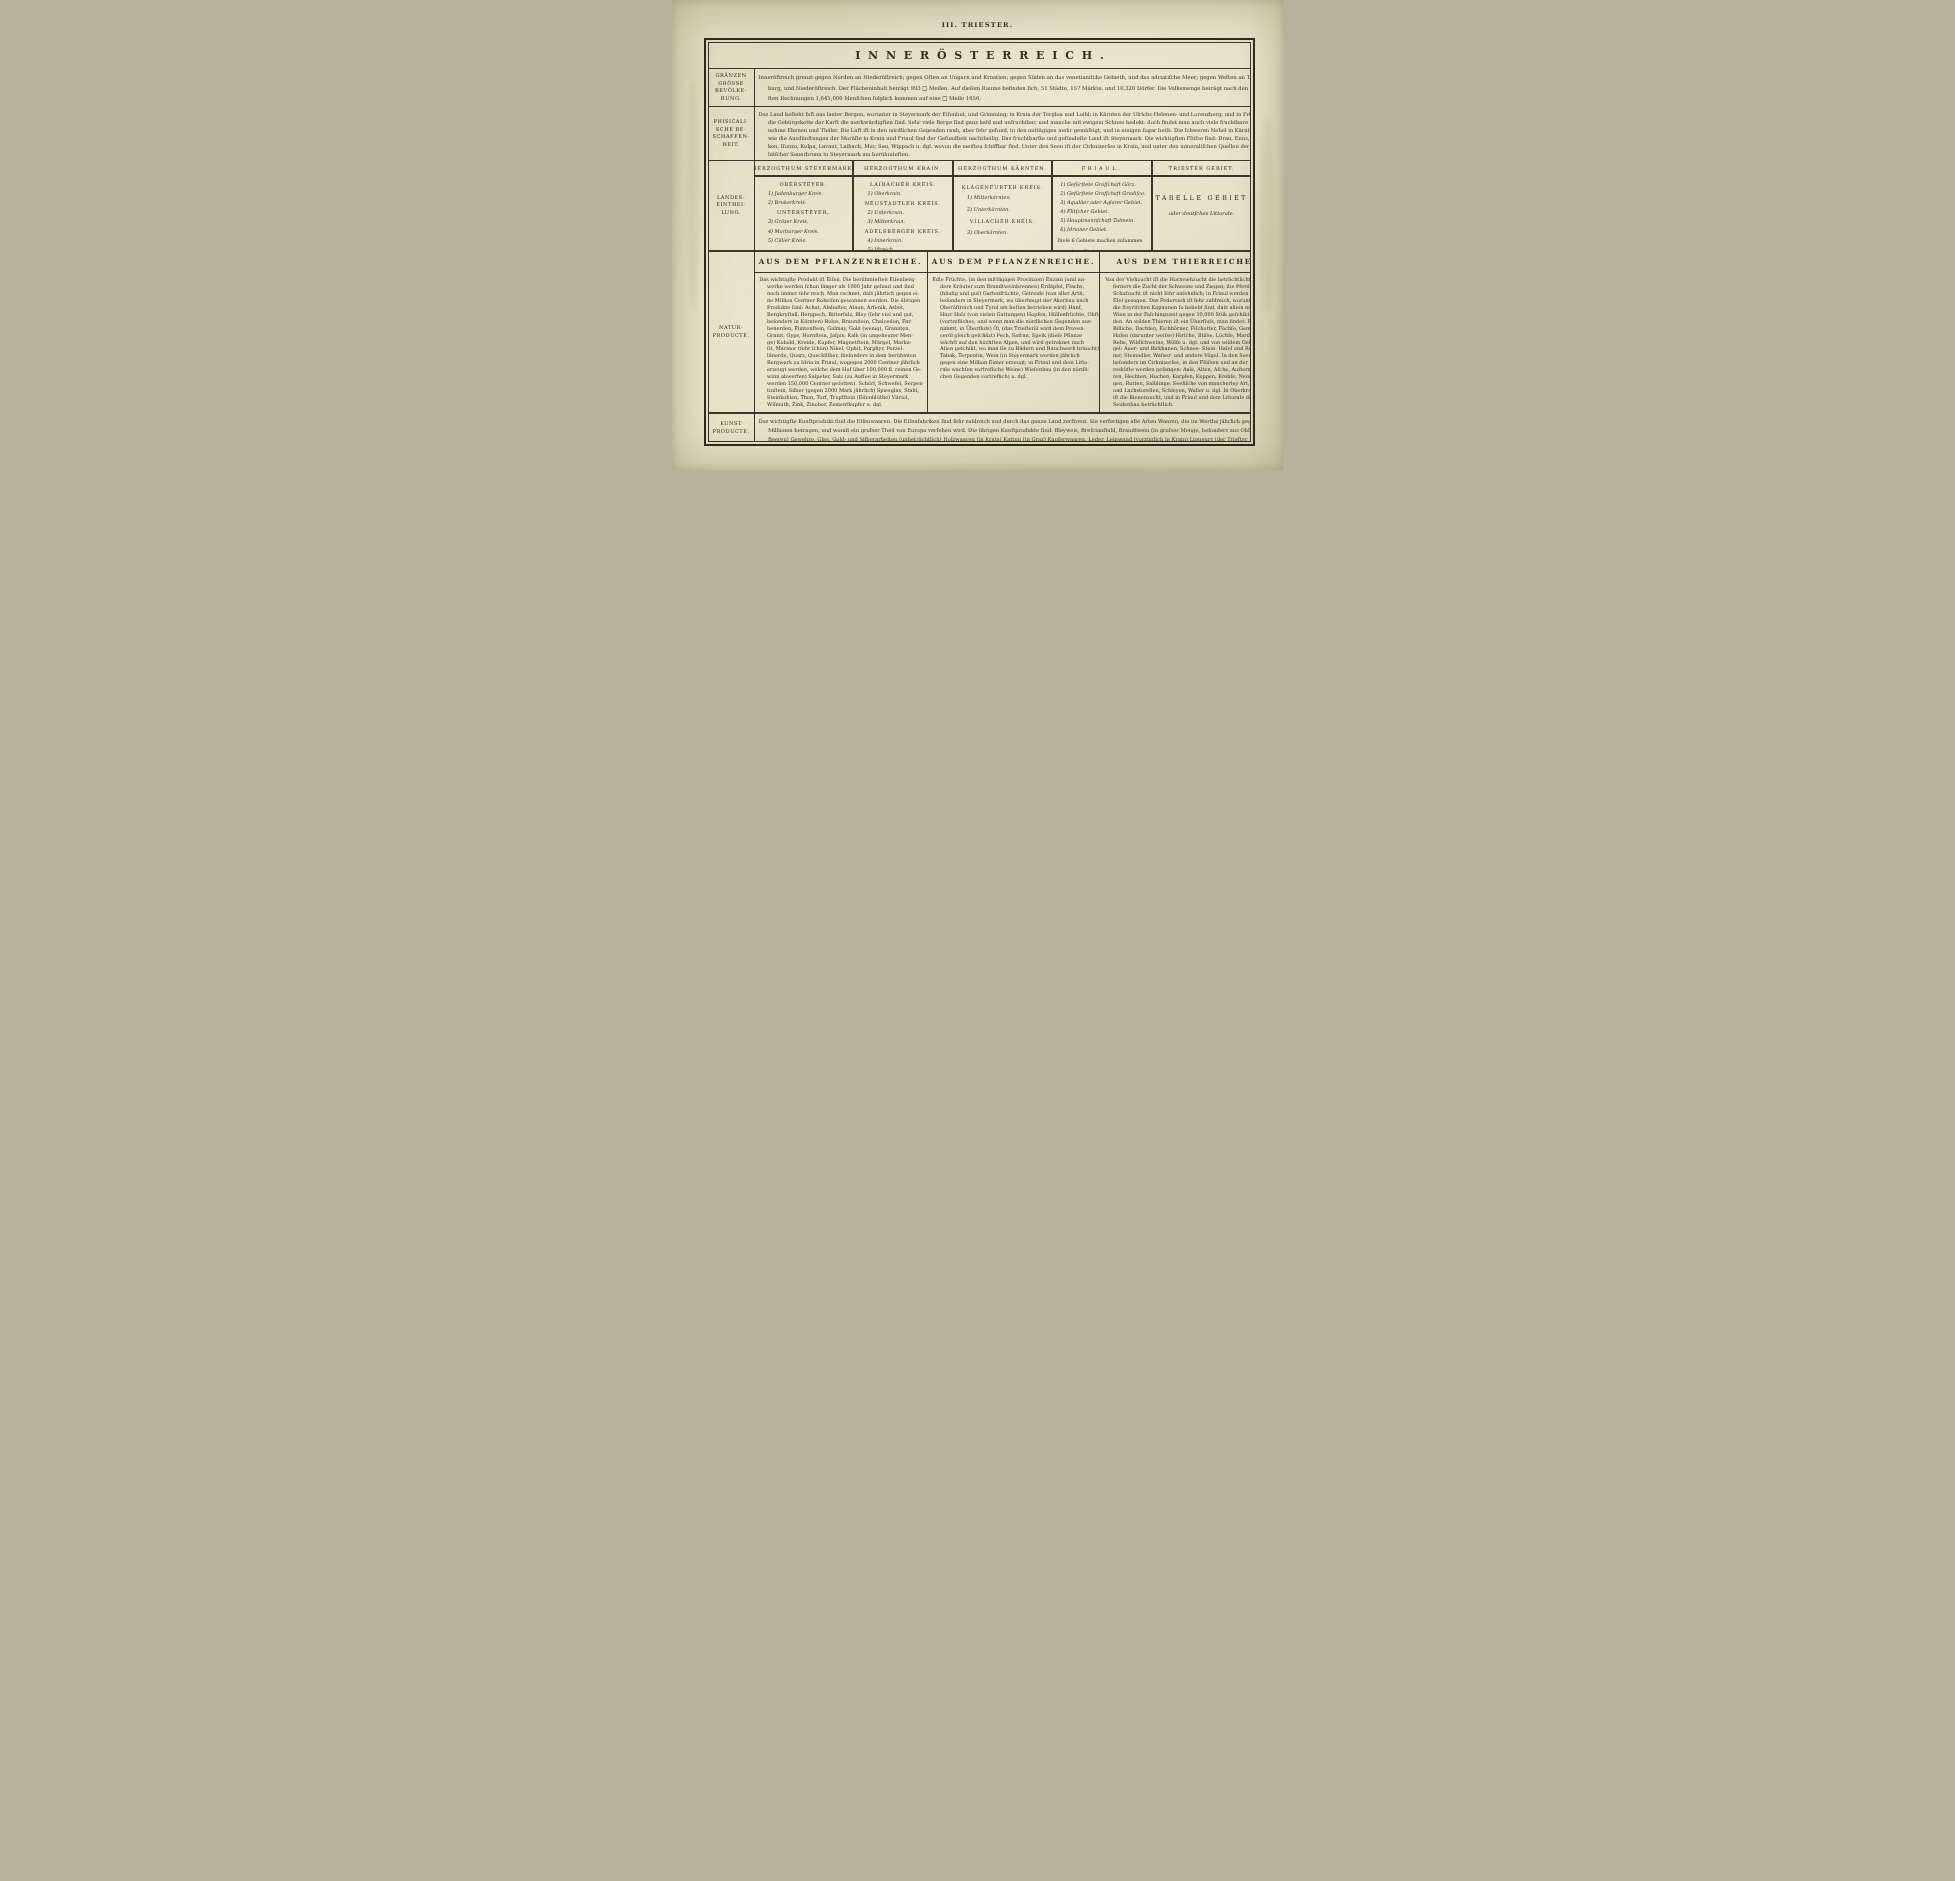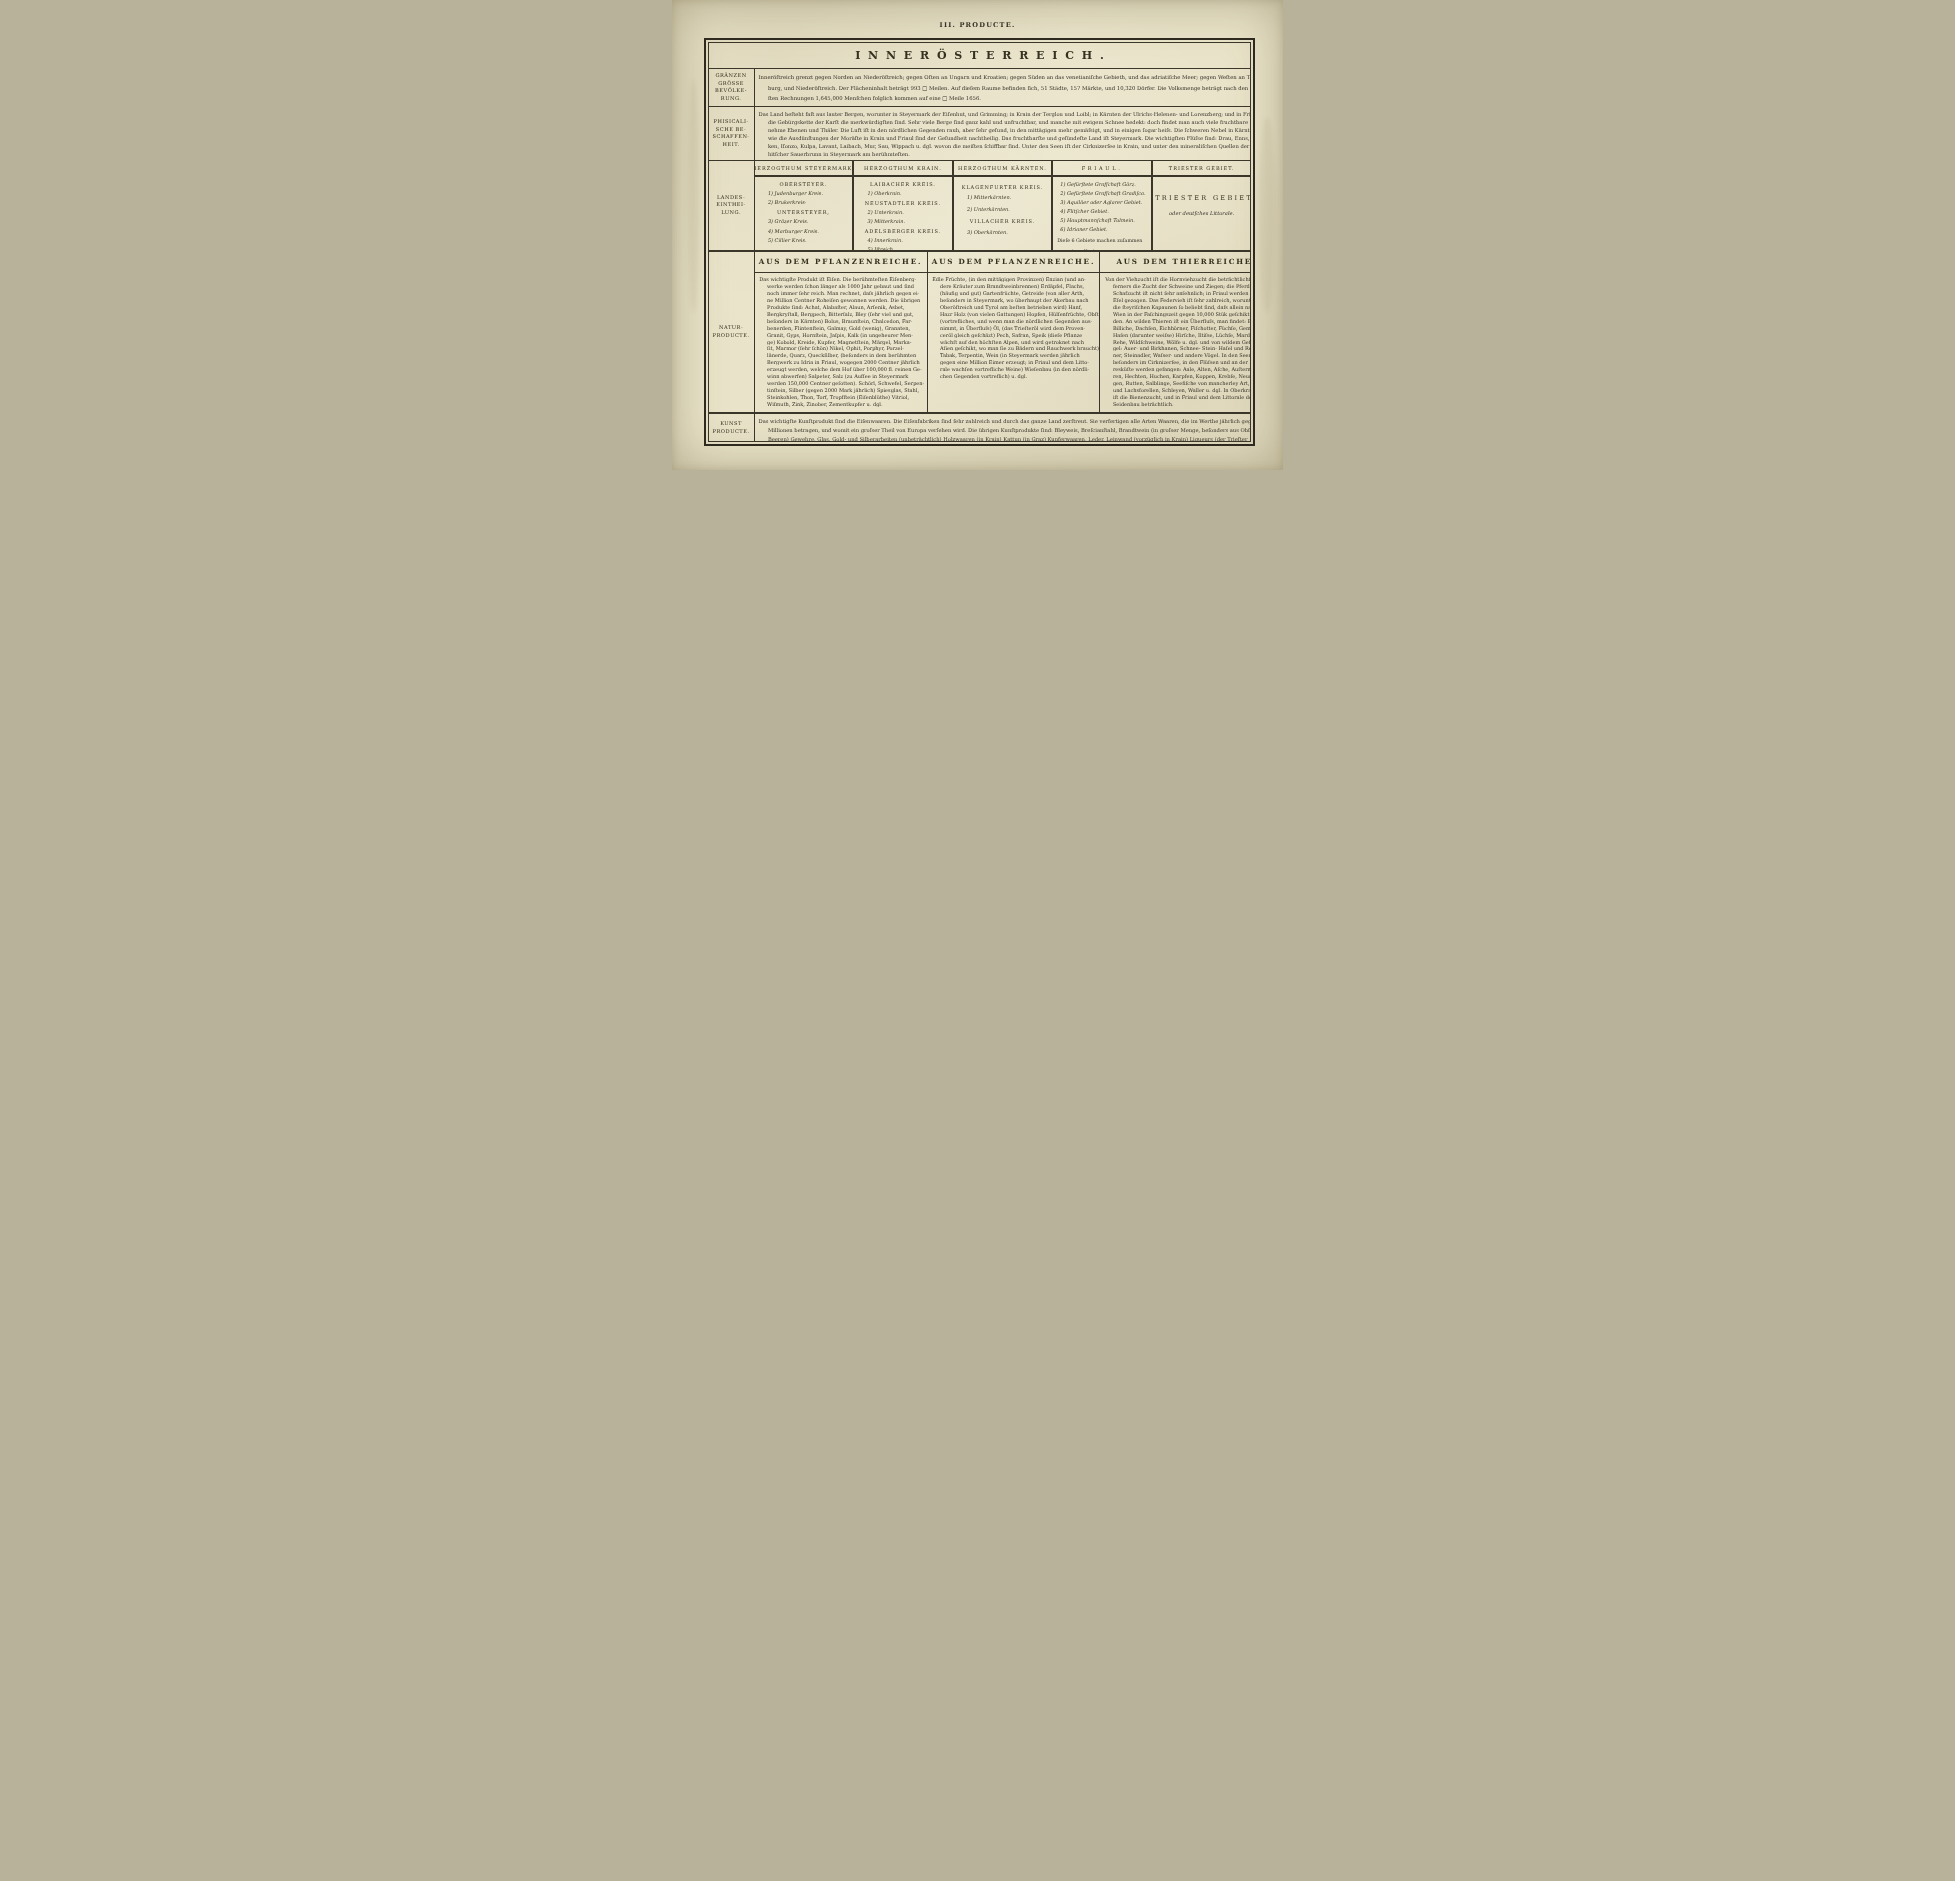--- a/index.html
+++ b/index.html
@@ -101,21 +101,21 @@
   .nline{font-size:5px;line-height:6.9px;white-space:nowrap;}
   .nline + .nline{margin-left:7.8px;}
 </style>
 </head>
 <body>
 
 <div class="photo">
   <div class="smudge" style="left:15.6px;top:78px;width:11.7px;height:235px;"></div>
   <div class="smudge" style="left:587px;top:117px;width:15.6px;height:196px;"></div>
 
-  <div class="page-title">III.  PRODUCTE.</div>
+  <div class="page-title">III.  TRIESTER.</div>
 
   <div class="frame">
     <div class="inner">
 
       <div class="title-band">INNERÖSTERREICH.</div>
 
       <div class="row row1">
         <div class="rowlabel">
             <div class="lline">GRÄNZEN</div>
             <div class="lline">GRÖSSE</div>
@@ -204,21 +204,21 @@
                   <div class="kitem">6) Idrianer Gebiet.</div>
                 </div>
               <div class="friaul-note">Dieſe 6 Gebiete machen zuſammen</div>
               <div class="friaul-note n2">einen Kreis aus.</div>
             </div>
           </div>
 
           <div class="prov">
             <div class="prov-h">TRIESTER GEBIET.</div>
             <div class="prov-b">
-              <div class="triest-big">TRIESTER GEBIET</div>
+              <div class="triest-big">TABELLE GEBIET</div>
               <div class="triest-sub">oder deutſches Littorale.</div>
             </div>
           </div>
 
         </div>
       </div>
 
       <div class="row row4">
         <div class="rowlabel">
             <div class="lline">NATUR-</div>

